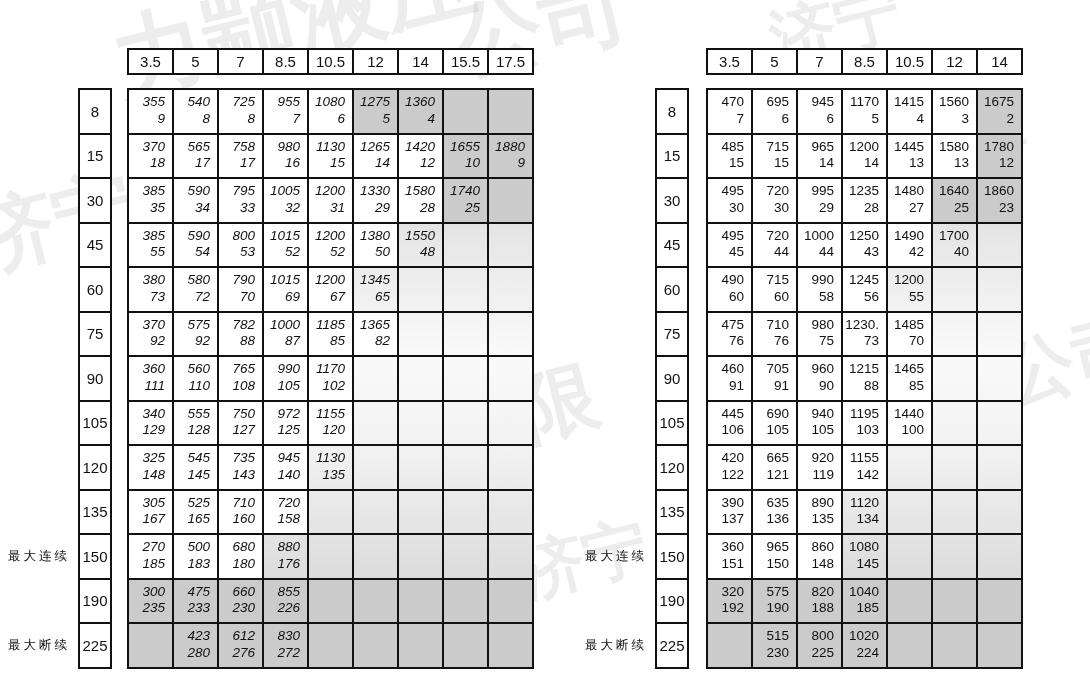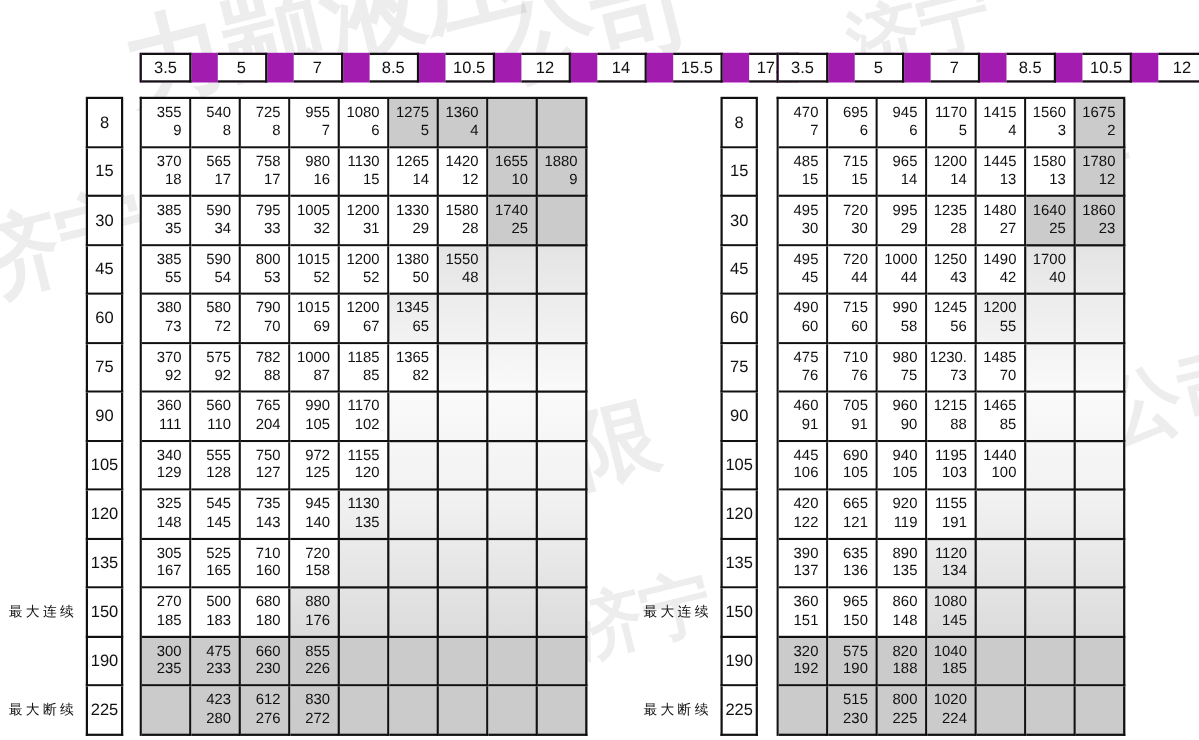--- a/index.html
+++ b/index.html
@@ -19,21 +19,21 @@
   .wm1{left:110px;top:-42px;font-size:92px;}
   .wm2{left:455px;top:-34px;font-size:86px;}
   .wm3{left:770px;top:-18px;font-size:66px;}
   .wm4{left:-28px;top:150px;font-size:80px;}
   .wm5{left:290px;top:380px;font-size:78px;}
   .wm6{left:520px;top:516px;font-size:64px;}
   .wm7{left:860px;top:330px;font-size:72px;}
   .wm8{left:905px;top:95px;font-size:60px;}
   
   .hdr,.rlabels,.grid{position:absolute;z-index:2;box-sizing:border-box;}
-  .hdr{display:grid;border-left:2px solid #111;background:#a21caf;gap:24px;}
+  .hdr{display:grid;border-left:2px solid #111;background:#4c1d95;}
   .hcell{
     box-sizing:border-box;width:45px;height:27px;
     border:2px solid #111;border-left:none;
     display:flex;align-items:center;justify-content:center;
     font-size:15px;background:#fff;
   }
   .rlabels{width:34px;border-top:2px solid #111;background:#fff;}
   .rcell{
     box-sizing:border-box;height:44.5px;
     border:2px solid #111;border-top:none;
@@ -60,21 +60,21 @@
     position:absolute;z-index:2;font-size:12.5px;letter-spacing:3px;
     font-family:Liberation Sans, sans-serif;white-space:nowrap;
   }
   .ann-l-cont{left:8px;top:548px;}
   .ann-l-int{left:8px;top:637px;}
   .ann-r-cont{left:585px;top:548px;}
   .ann-r-int{left:585px;top:637px;}
   
   #hdr0{left:127px;top:48px;grid-template-columns:repeat(9,45px);}
   #rl0{left:78px;top:88px;}
-  #grid0{left:127px;top:88px;grid-template-columns:repeat(9,45px);}
+  #grid0{left:127px;top:88px;grid-template-columns:repeat(9,45px);font-style:italic;}
   
   #hdr1{left:706px;top:48px;grid-template-columns:repeat(7,45px);}
   #rl1{left:655px;top:88px;}
   #grid1{left:706px;top:88px;grid-template-columns:repeat(7,45px);}
 </style>
 </head>
 <body>
 
 <div class="wm wm1">力颛液压</div>
 <div class="wm wm2">公司</div>
@@ -298,21 +298,21 @@
     <div class="cell sh0">
       <span>360</span>
       <span>111</span>
     </div>
     <div class="cell sh0">
       <span>560</span>
       <span>110</span>
     </div>
     <div class="cell sh0">
       <span>765</span>
-      <span>204</span>
+      <span>108</span>
     </div>
     <div class="cell sh0">
       <span>990</span>
       <span>105</span>
     </div>
     <div class="cell sh0">
       <span>1170</span>
       <span>102</span>
     </div>
     <div class="cell sh1"></div>
@@ -679,21 +679,21 @@
     <div class="cell sh0">
       <span>665</span>
       <span>121</span>
     </div>
     <div class="cell sh0">
       <span>920</span>
       <span>119</span>
     </div>
     <div class="cell sh0">
       <span>1155</span>
-      <span>191</span>
+      <span>142</span>
     </div>
     <div class="cell sh1"></div>
     <div class="cell sh1"></div>
     <div class="cell sh1"></div>
     <div class="cell sh0">
       <span>390</span>
       <span>137</span>
     </div>
     <div class="cell sh0">
       <span>635</span>

